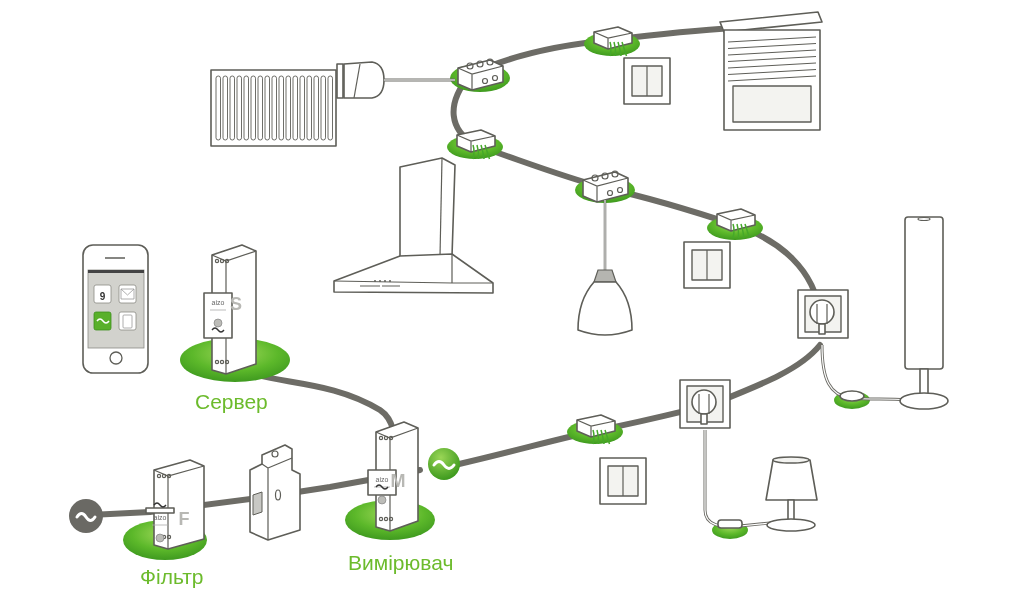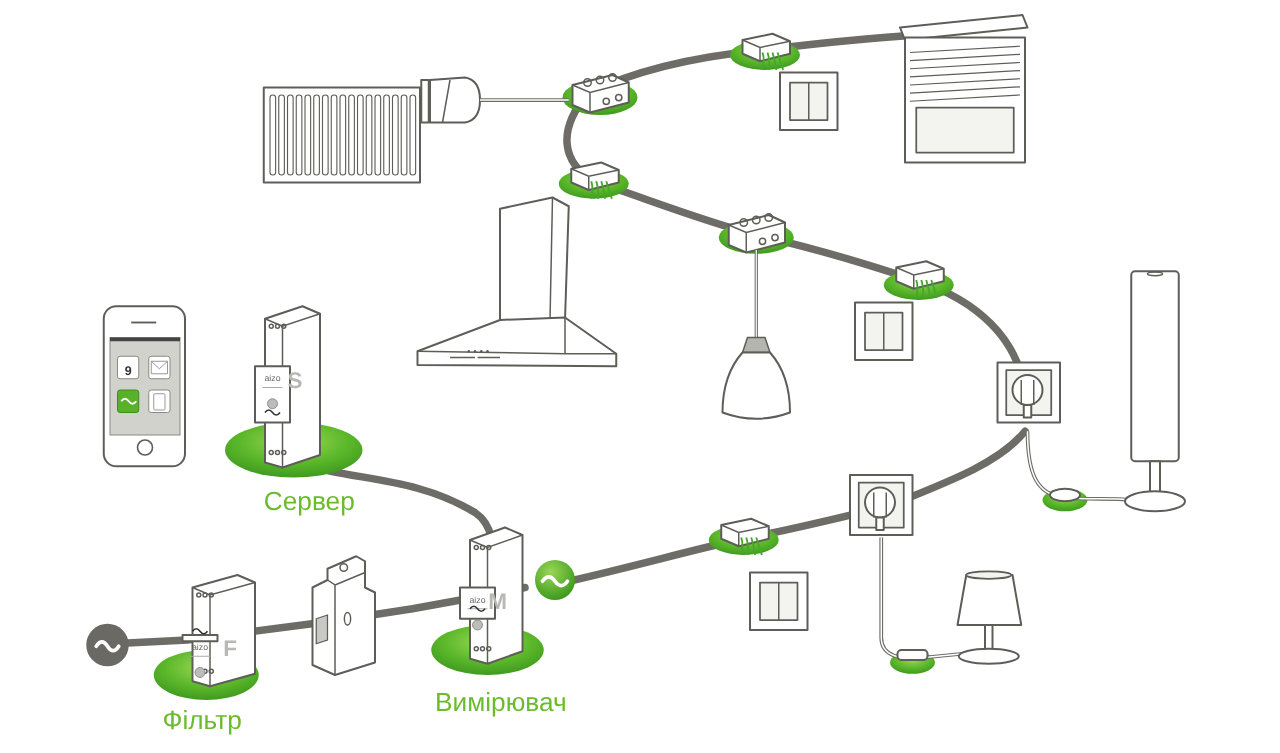--- a/index.html
+++ b/index.html
@@ -299,15 +299,15 @@
   <g>
     <circle cx="86" cy="516" r="17" fill="#6a6964"></circle>
     <path d="M77 517 q4.5 -7 9 0 q4.5 7 9 0" fill="none" stroke="#fff" stroke-width="3" stroke-linecap="round"></path>
   </g>
   <g>
     <circle cx="444" cy="464" r="16" fill="url(#gball)"></circle>
     <path d="M434 465 q5 -7 10 0 q5 7 10 0" fill="none" stroke="#fff" stroke-width="3" stroke-linecap="round"></path>
   </g>
 </svg>
 
-<div class="lbl" style="left:195px; top:390px;margin-left:16px;">Сервер</div>
-<div class="lbl" style="left:130px; top:565px;">Фільтр</div>
+<div class="lbl" style="left:195px; top:390px;">Сервер</div>
+<div class="lbl" style="left:140px; top:565px;">Фільтр</div>
 <div class="lbl" style="left:348px; top:551px;">Вимірювач</div>
 
 </body></html>

